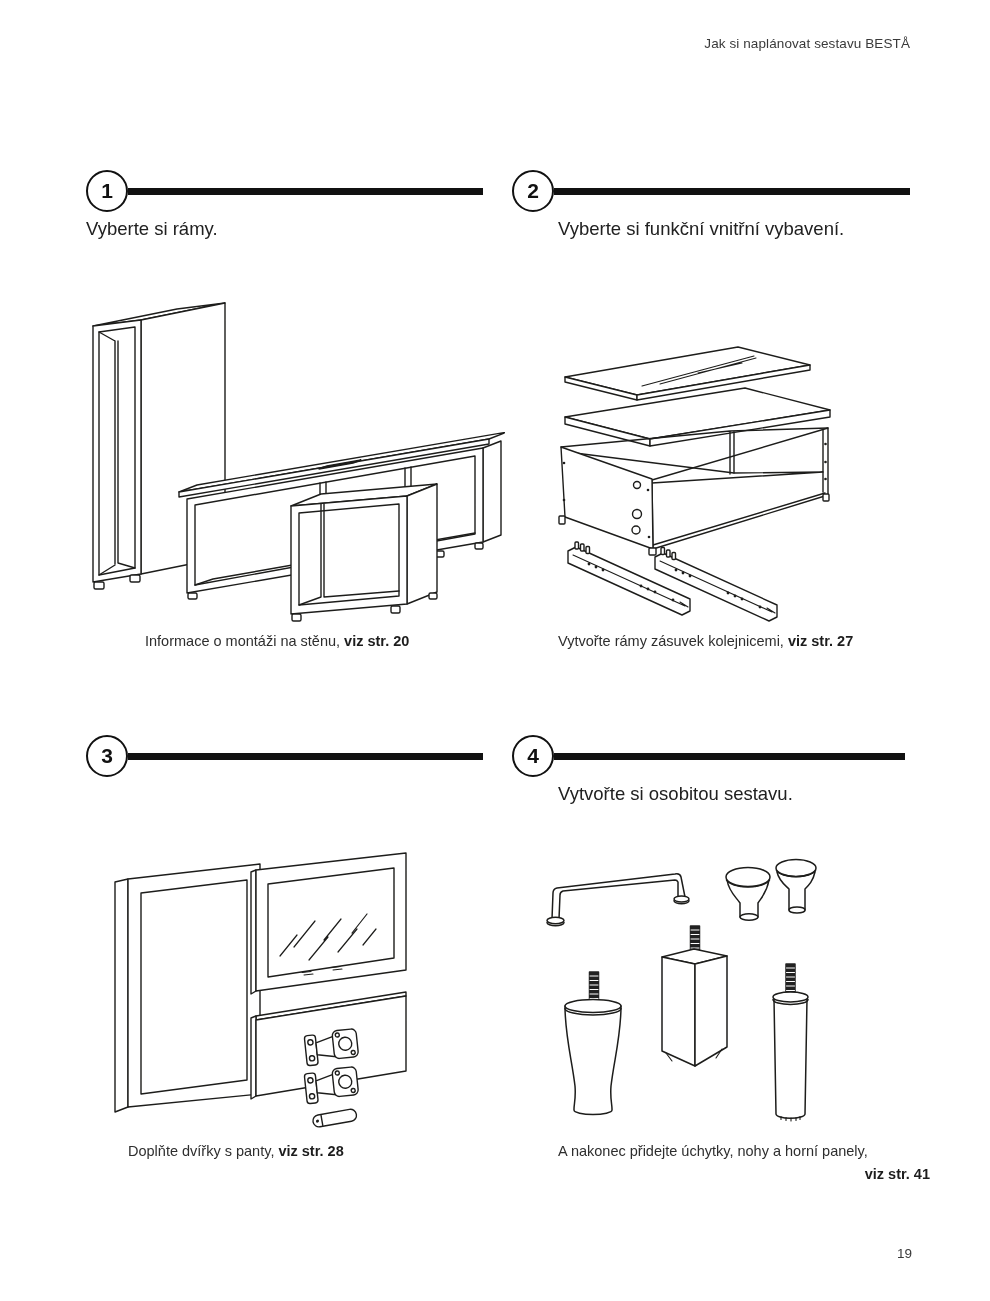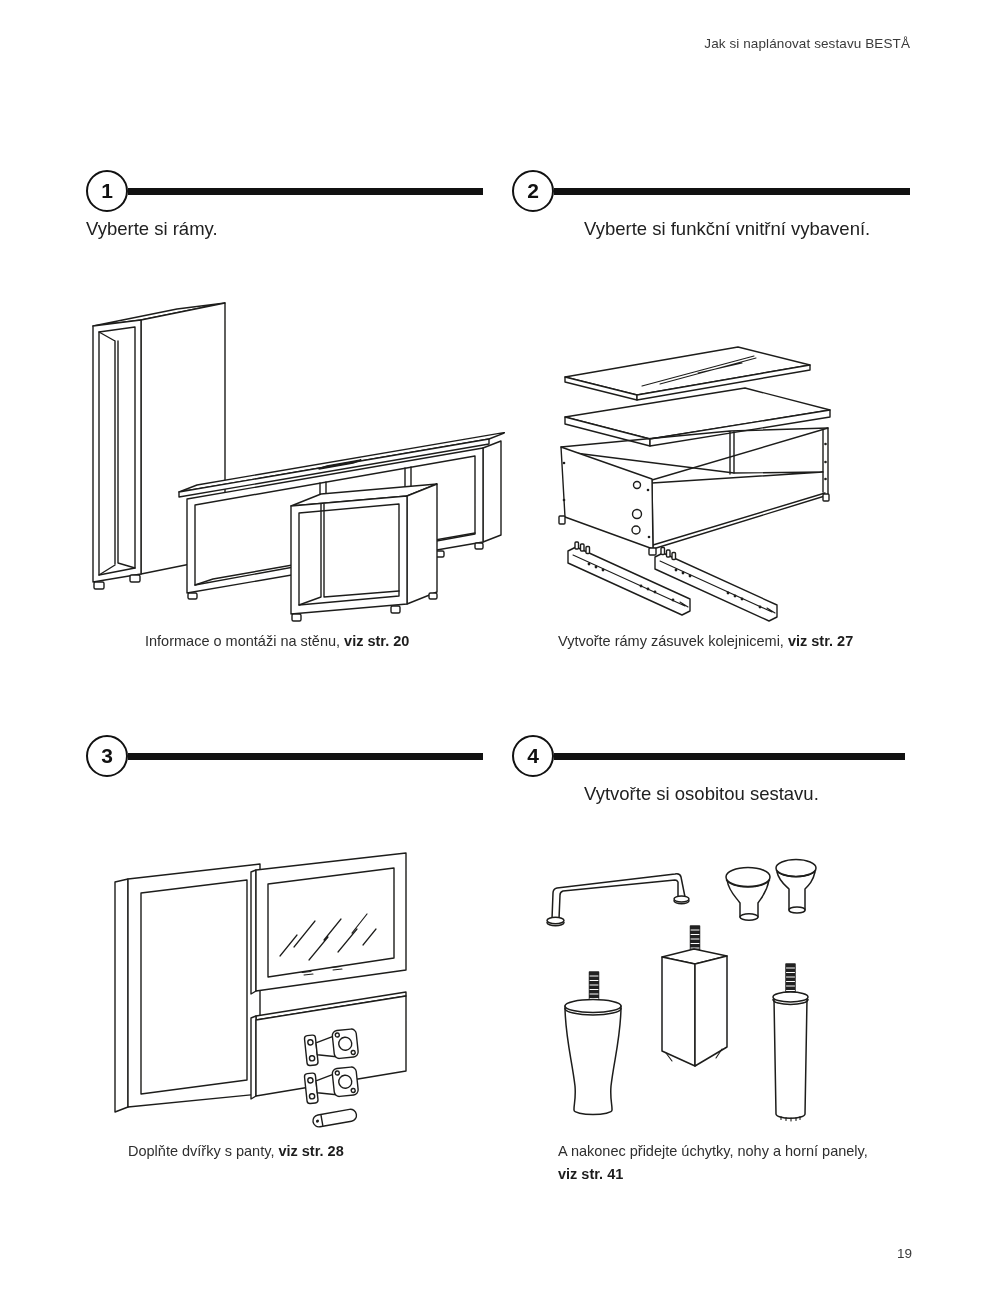--- a/index.html
+++ b/index.html
@@ -18,25 +18,25 @@
     width:42px; height:42px; min-width:42px; border:2px solid #111;
     border-radius:50%; display:flex; align-items:center; justify-content:center;
     font-size:21px; font-weight:bold; color:#111; background:#fff;
   }
   .rule { flex:1; height:7px; background:#111; }
   .title {
     margin-top:3px;
     font-size:18.5px; line-height:27px; color:#212121;
   }
   .section.right { width:398px; }
-  .section.right .title { margin-left:72px; }
+  .section.right .title { margin-left:46px; }
   .title .line2 { display:block; }
   .caption { position:absolute; font-size:14.5px; line-height:23px; color:#2e2e2e; }
   .caption strong { font-weight:bold; color:#1d1d1d; }
-  .caption strong.block { display:block; }
+  .caption strong.block { display:block;text-align:right; }
   .illus { position:absolute; }
   .page-num { position:absolute; top:1246px; right:78px; font-size:13.5px; color:#3a3a3a; }
 </style>
 </head>
 <body>
 
 <div class="page-header">Jak si naplánovat sestavu BESTÅ</div>
 
 <div class="section" style="left:86px; top:170px;">
   <div class="num-row">

